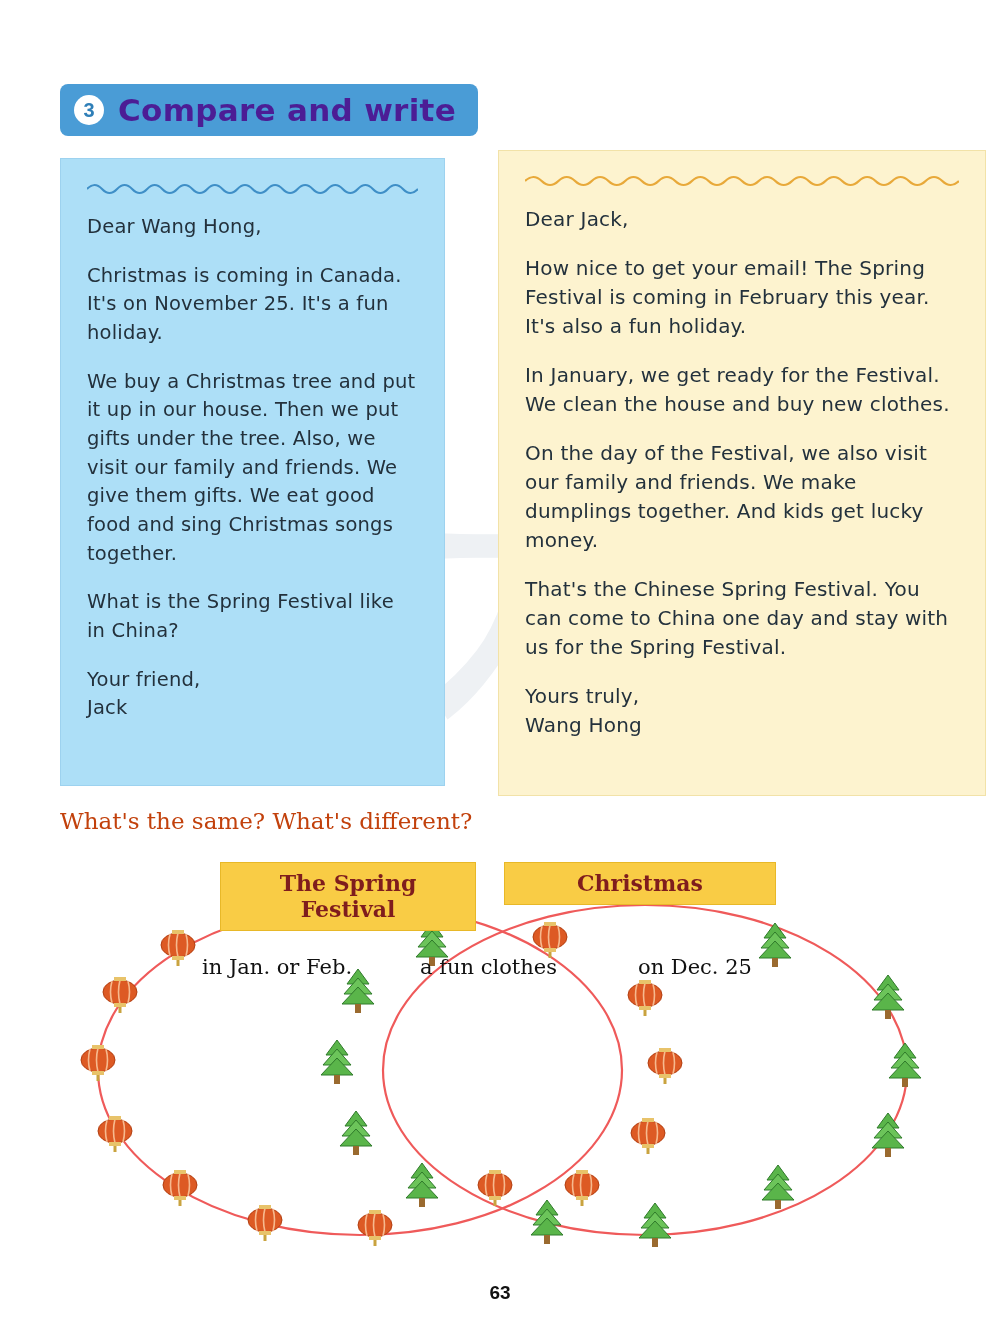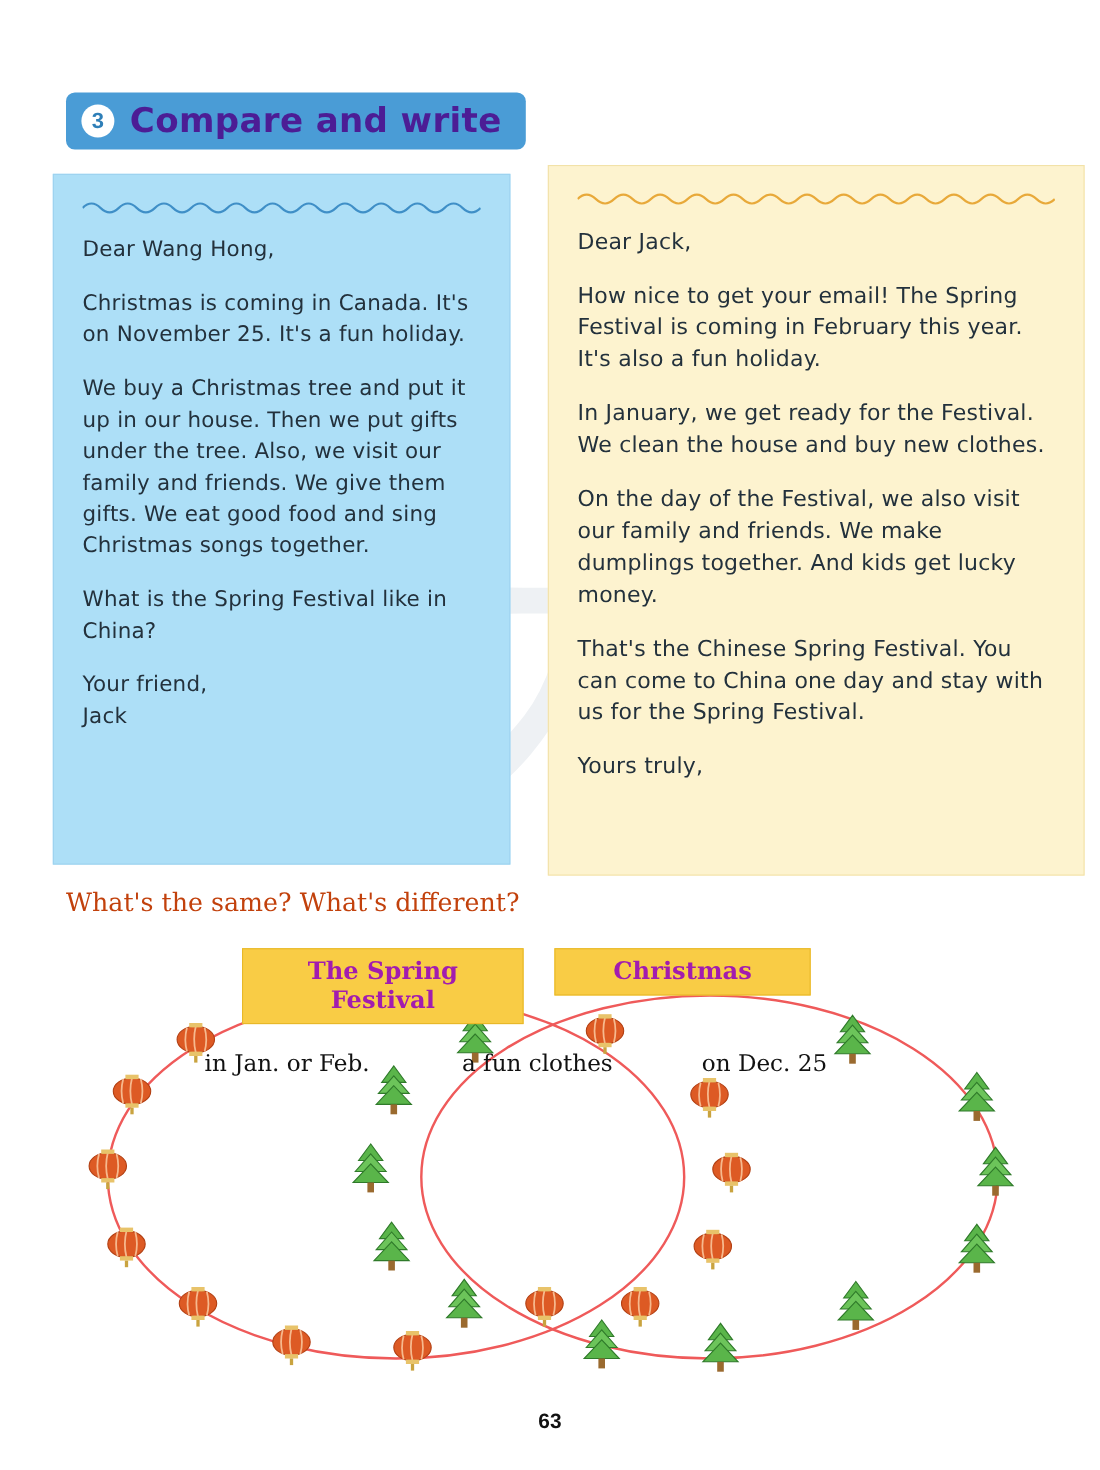--- a/index.html
+++ b/index.html
@@ -69,23 +69,23 @@
   }
 
   
   .letter {
     position: absolute;
     z-index: 2;
     box-sizing: border-box;
     padding: 22px 26px 20px 26px;
   }
   .letter-left {
-    left: 48px;
+    left: 60px;
     top: 158px;
-    width: 416px;
+    width: 385px;
     height: 628px;
     background: #addff7;
     border: 1px solid #9dd2ef;
   }
   .letter-right {
     left: 498px;
     top: 150px;
     width: 488px;
     height: 646px;
     background: #fdf3cf;
@@ -132,38 +132,38 @@
     height: 400px;
     z-index: 2;
   }
   .label-box {
     position: absolute;
     background: #f9cc45;
     border: 1px solid #e8b828;
     font-family: "DejaVu Serif", serif;
     font-weight: 700;
     font-size: 22px;
-    color: #a21caf;
+    color: #7f1d1d;
     text-align: center;
     padding: 7px 12px 8px 12px;
     box-sizing: border-box;
     z-index: 5;
   }
   .label-spring { left: 160px; top: 7px; width: 256px; }
-  .label-christmas { left: 444px; top: 7px; width: 233px; text-align: center; }
+  .label-christmas { left: 444px; top: 7px; width: 272px; text-align: center; }
 
   .venn-text {
     position: absolute;
     font-family: "DejaVu Serif", serif;
     font-size: 21px;
     color: #111111;
     white-space: nowrap;
     z-index: 5;
   }
-  .t-left { left: 126px; top: 100px; }
+  .t-left { left: 142px; top: 100px; }
   .t-mid { left: 360px; top: 100px; }
   .t-right { left: 578px; top: 100px; }
 
   .venn-svg { position: absolute; left: 0; top: 0; }
 
   
   .page-num {
     position: absolute;
     left: 0;
     right: 0;
@@ -204,20 +204,21 @@
   <svg class="squiggle" viewBox="0 0 390 16" preserveAspectRatio="none">
     <path d="M0,8 Q7.5,0 15,8 T30,8 T45,8 T60,8 T75,8 T90,8 T105,8 T120,8 T135,8 T150,8 T165,8 T180,8 T195,8 T210,8 T225,8 T240,8 T255,8 T270,8 T285,8 T300,8 T315,8 T330,8 T345,8 T360,8 T375,8 T390,8" fill="none" stroke="#e8a93a" stroke-width="2"></path>
   </svg>
   <p>Dear Jack,</p>
   <p>How nice to get your email! The Spring Festival is coming in February this year. It's also a fun holiday.</p>
   <p>In January, we get ready for the Festival. We clean the house and buy new clothes.</p>
   <p>On the day of the Festival, we also visit our family and friends. We make dumplings together. And kids get lucky money.</p>
   <p>That's the Chinese Spring Festival. You can come to China one day and stay with us for the Spring Festival.</p>
   <p>
     <span class="sig-line">Yours truly,</span>
+    <span class="sig-line">Wang Hong</span>
   </p>
 </div>
 
 <div class="question">What's the same? What's different?</div>
 
 <div class="venn-wrap">
   <div class="label-box label-spring">The Spring Festival</div>
   <div class="label-box label-christmas">Christmas</div>
 
   <svg class="venn-svg" width="880" height="400" viewBox="0 0 880 400">

